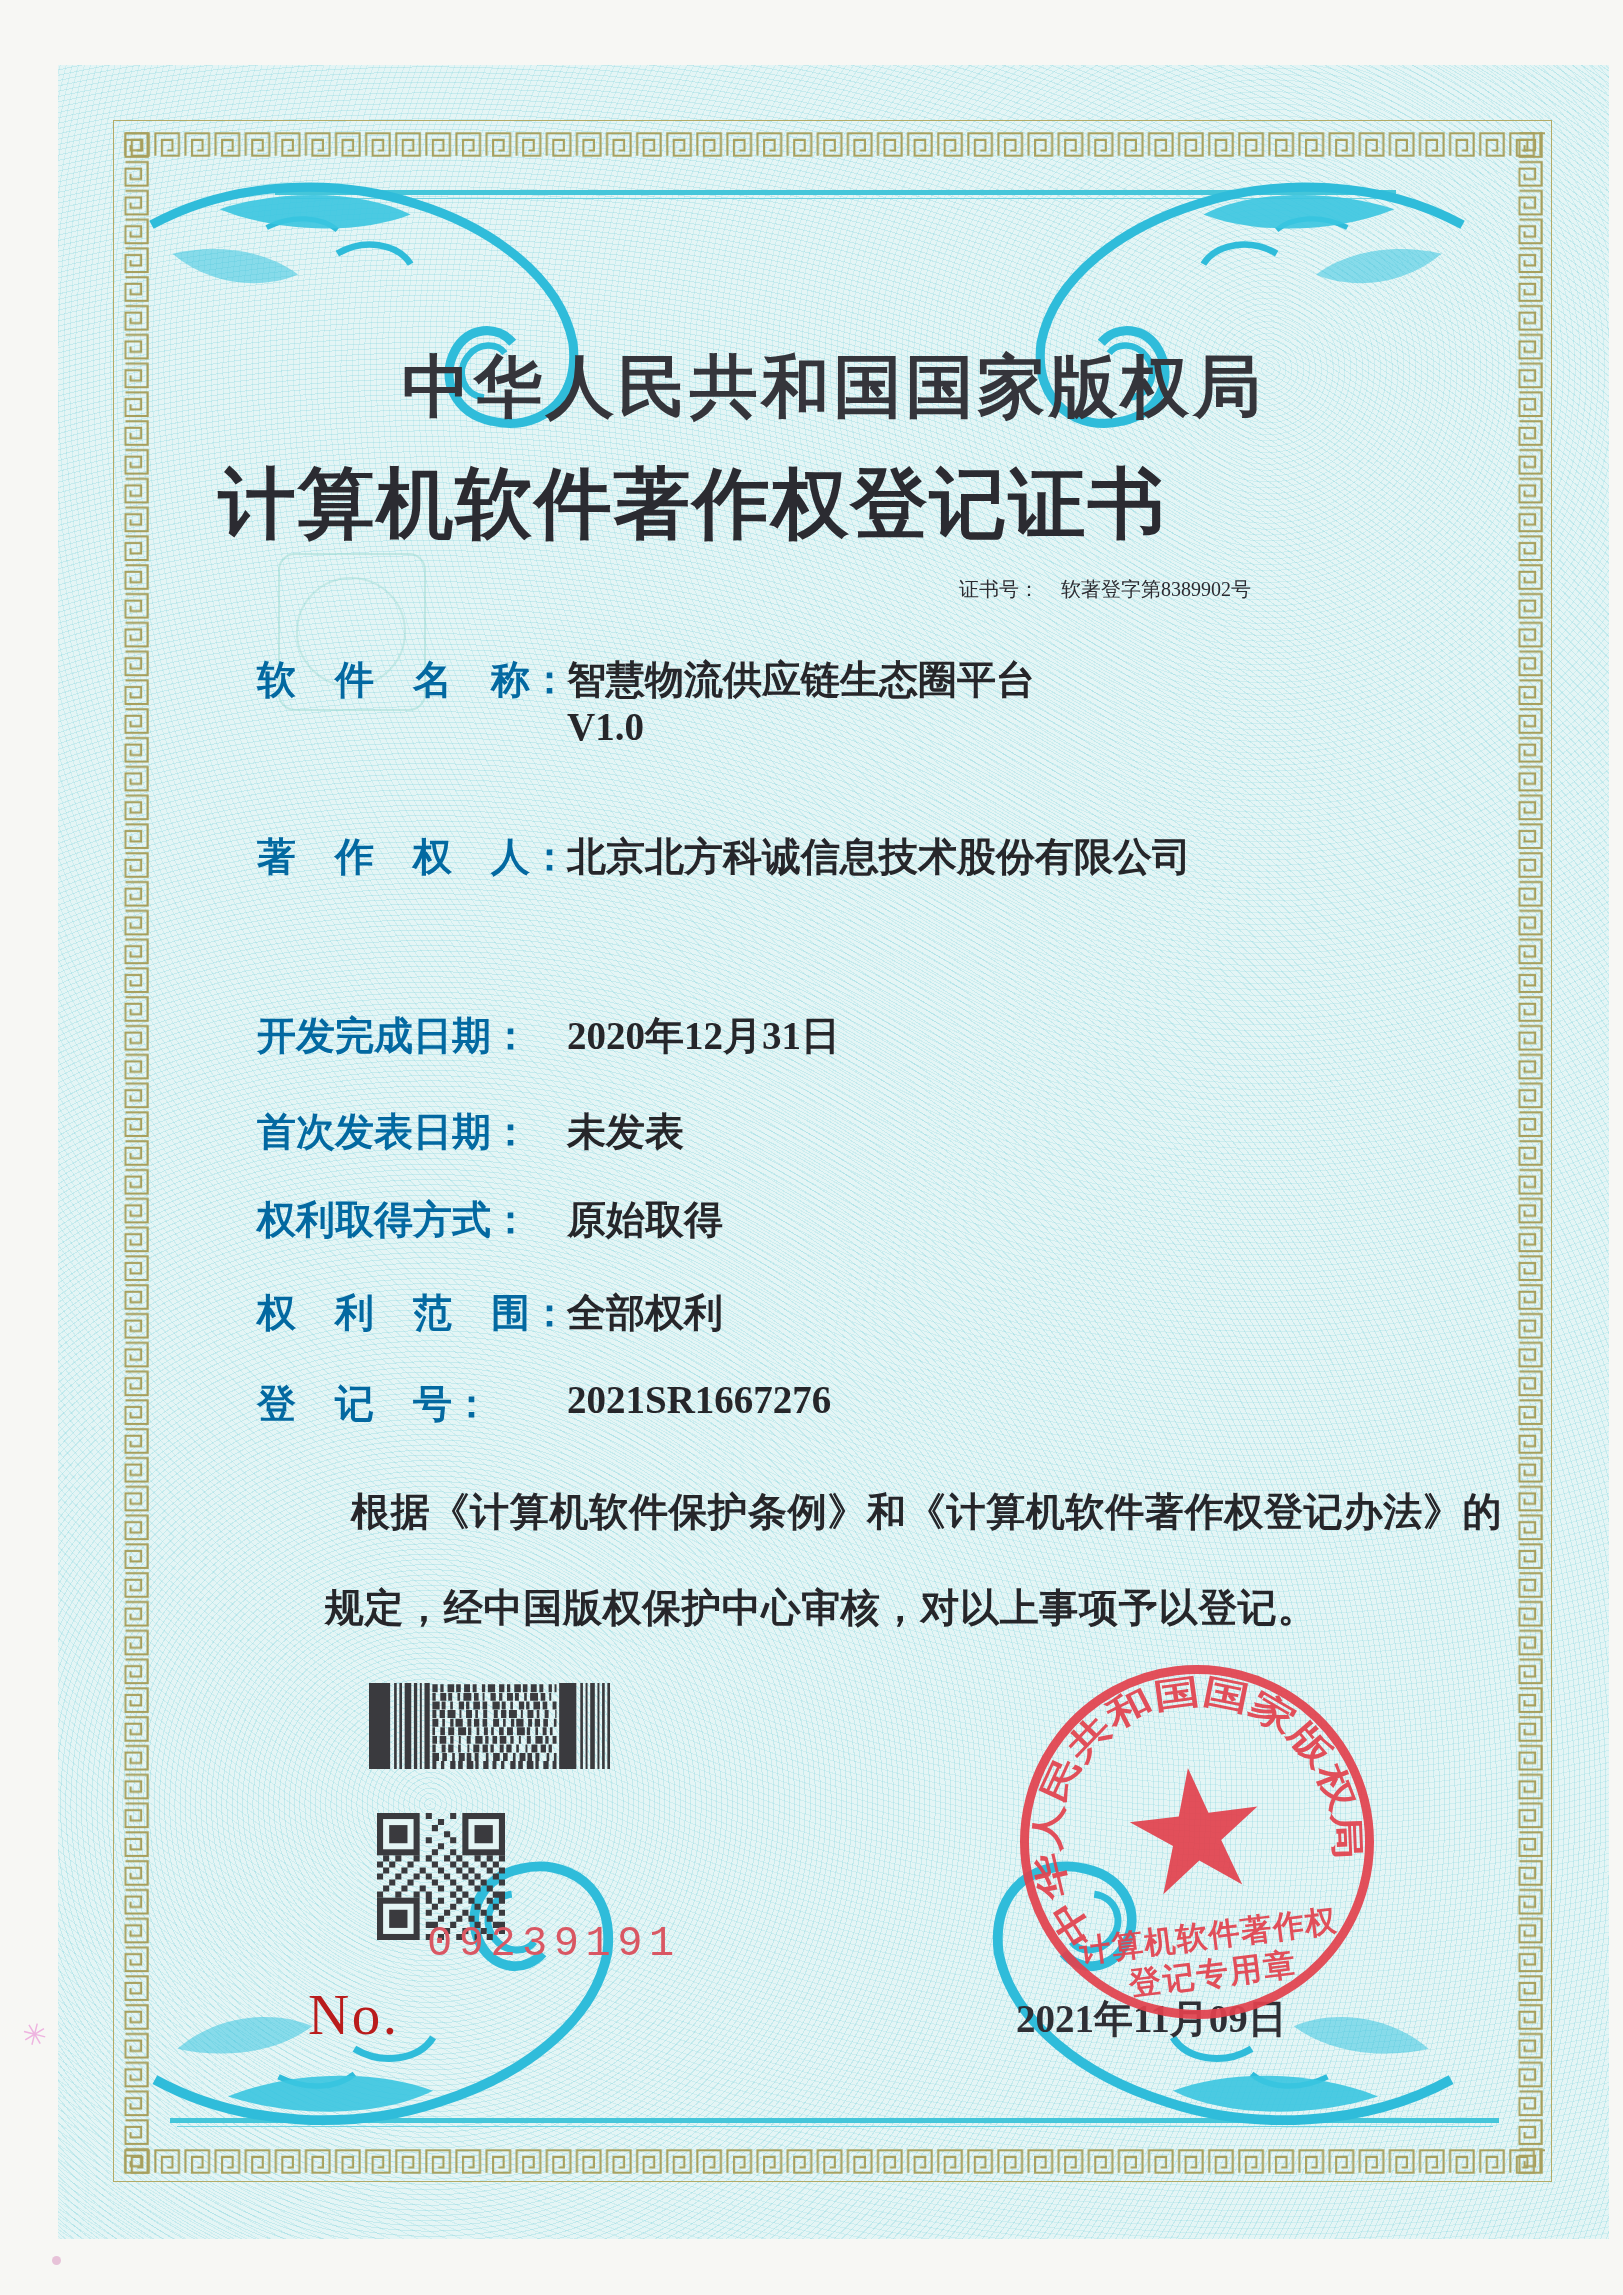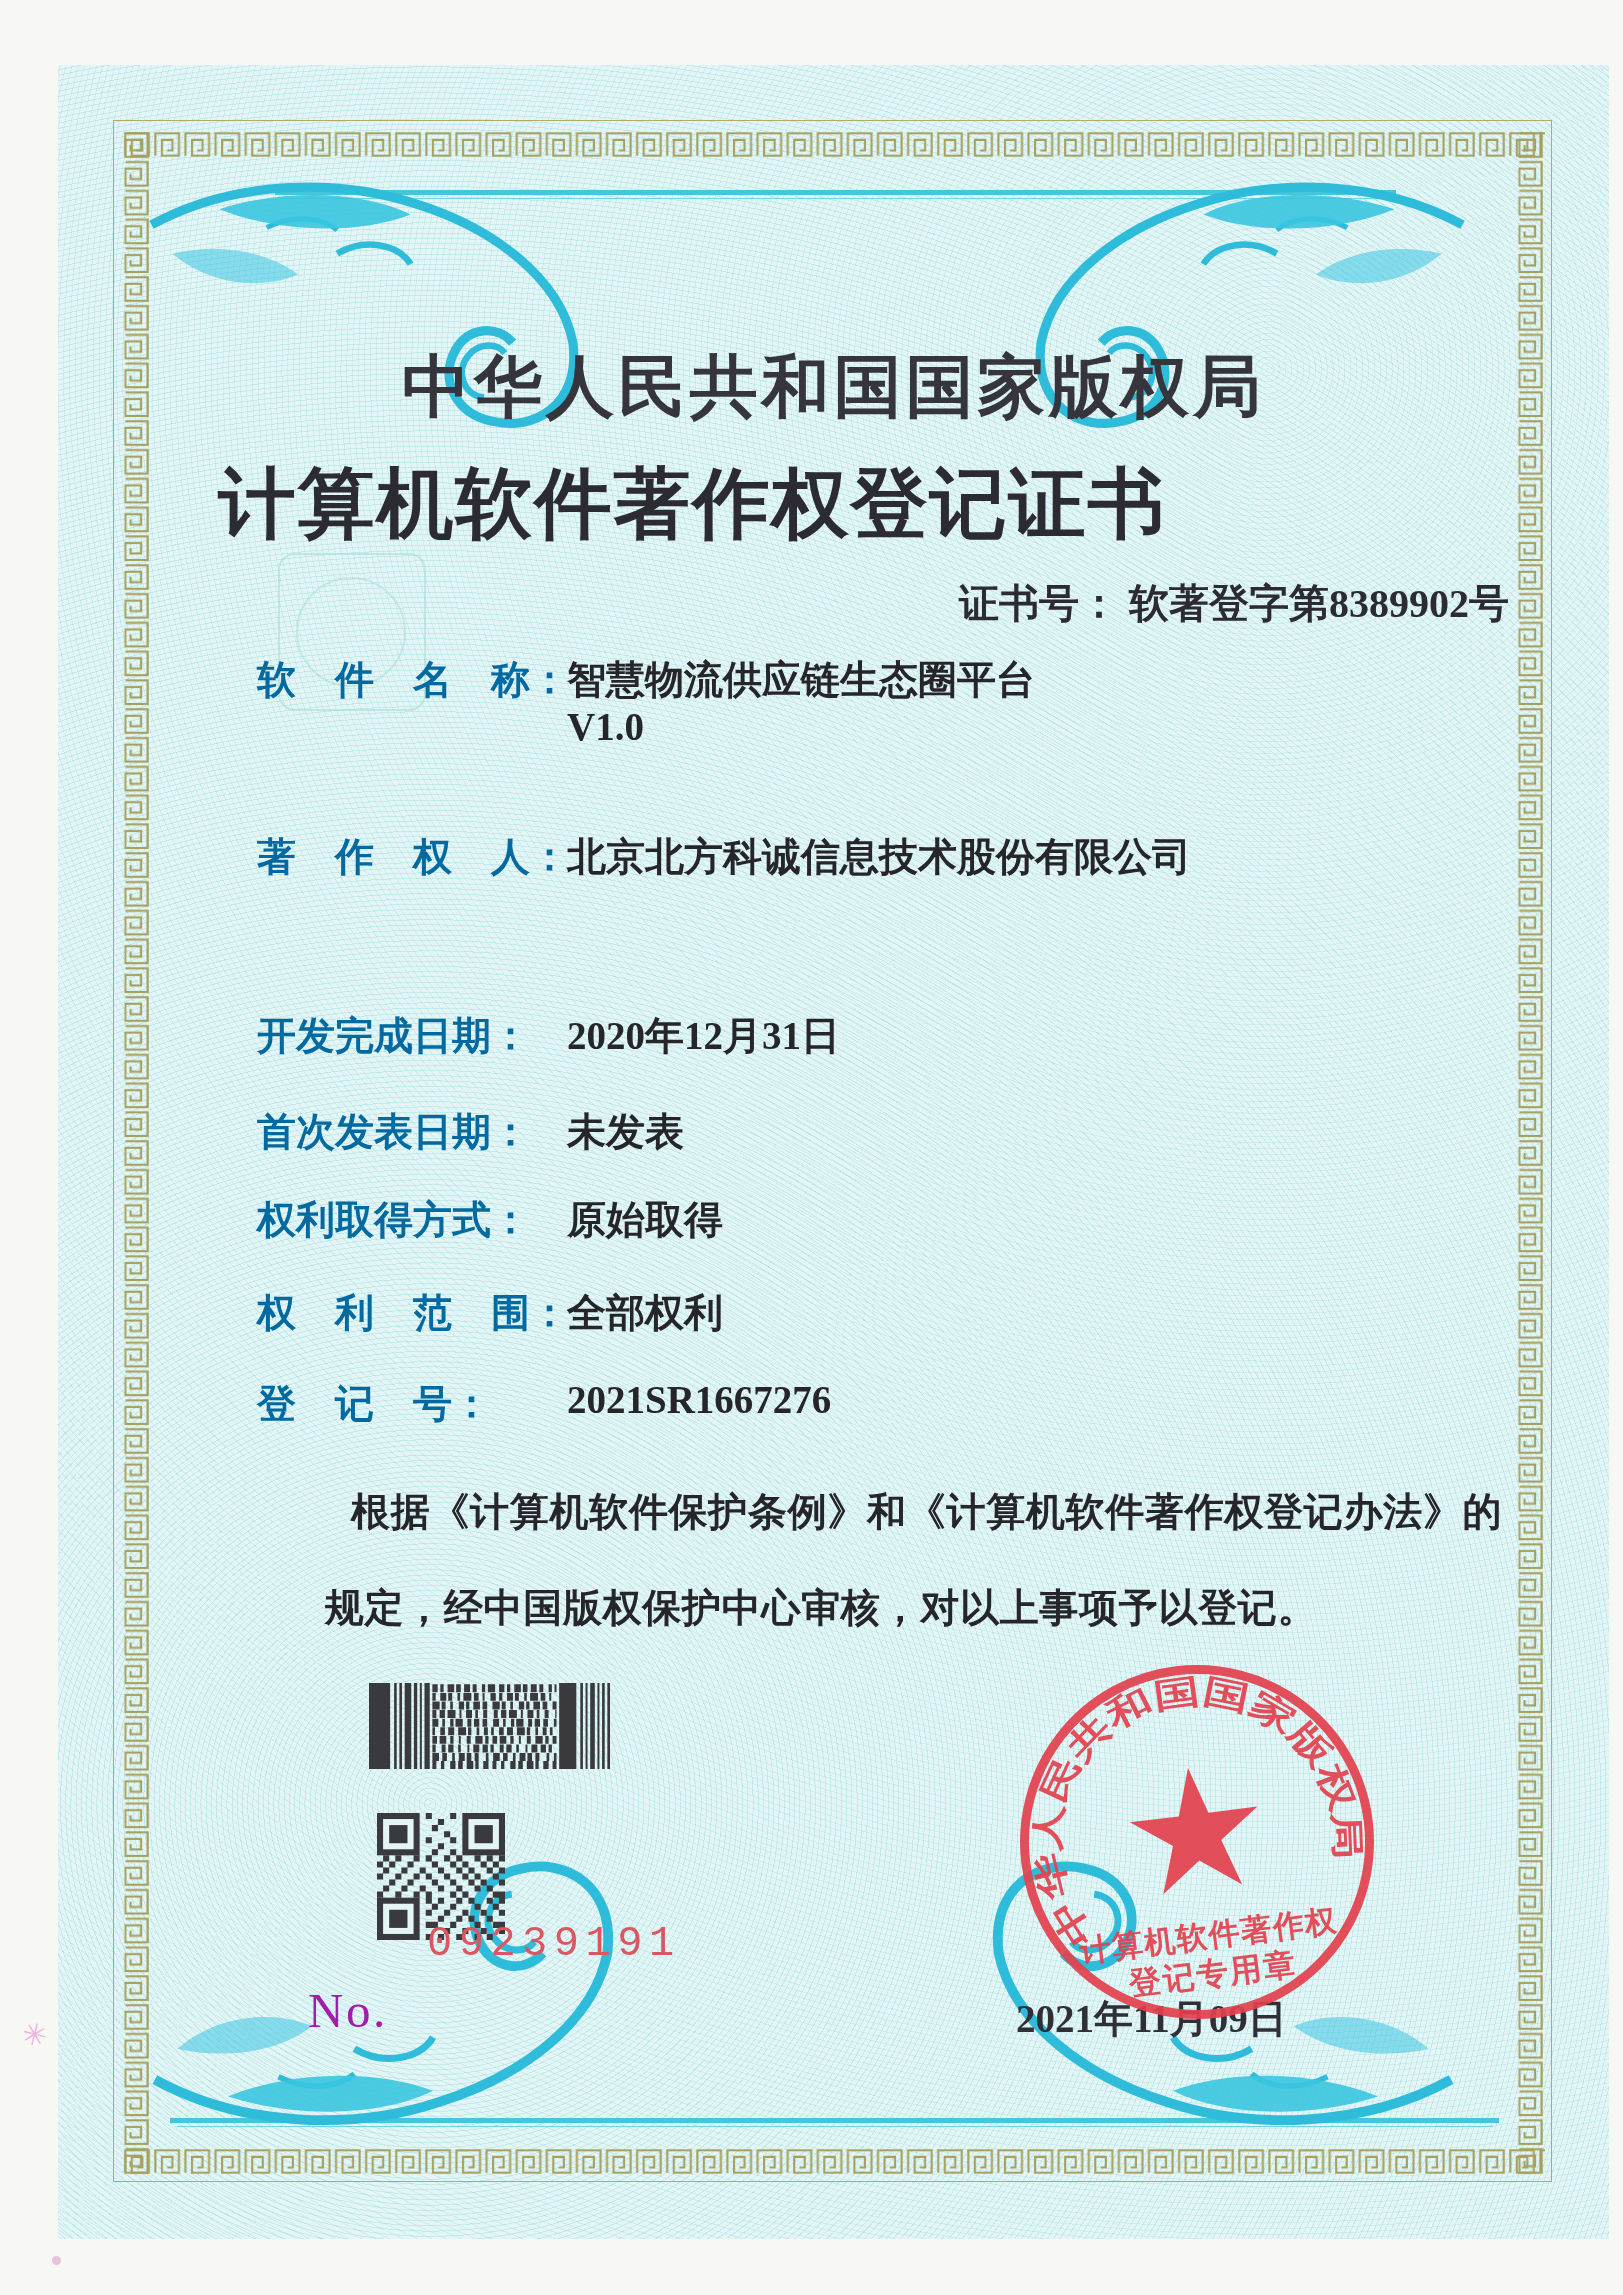--- a/index.html
+++ b/index.html
@@ -34,30 +34,30 @@
   }
   .title1{
     position:absolute;left:58px;top:342px;width:1551px;text-align:center;
     font-size:68px;font-weight:700;letter-spacing:3.9px;color:#35353b;
   }
   .title2{
     position:absolute;left:58px;top:453px;width:1269px;text-align:center;
     font-size:77px;font-weight:800;letter-spacing:2px;color:#2b2b31;
   }
   .certno{
-    position:absolute;left:959px;top:576px;display:flex;gap:10px;
-    font-size:40px;font-weight:700;color:#2b2b31;
+    position:absolute;left:959px;top:576px;display:flex;gap:22px;
+    font-size:20px;font-weight:400;color:#2b2b31;
   }
   .rowlabel{position:absolute;left:257px;font-size:39px;font-weight:700;color:#0369a1;white-space:nowrap;}
   .rowvalue{position:absolute;left:555px;font-size:39px;font-weight:700;color:#26262a;white-space:nowrap;margin-left:12px;}
   .stmt{
     position:absolute;left:255px;width:1132px;font-size:39px;font-weight:600;
     letter-spacing:0.7px;color:#26262a;white-space:nowrap;text-align:center;
   }
-  .serial-prefix{position:absolute;left:308px;top:1982px;font-size:49px;letter-spacing:2.6px;color:#a21caf;}
+  .serial-prefix{position:absolute;left:308px;top:1982px;font-size:57px;letter-spacing:2.6px;color:#b91c1c;}
   .serial-number{
     position:absolute;left:427px;top:1920px;font-size:42px;letter-spacing:6.5px;
     font-family:Liberation Mono, monospace;color:#d95763;
   }
   .issue-date{position:absolute;left:1016px;top:1992px;font-size:39px;font-weight:700;color:#2f2f35;z-index:4;}
   .seal{position:absolute;left:990px;top:1635px;width:414px;height:414px;transform:rotate(-7deg);z-index:6;opacity:.92;}
   .barcode{position:absolute;left:369px;top:1683px;width:241px;height:86px;}
   .qrcode{position:absolute;left:377px;top:1813px;width:128px;height:127px;}
   .pink-mark{position:absolute;left:22px;top:2017px;font-size:30px;color:#e77fd0;opacity:.55;transform:rotate(14deg);font-family:"DejaVu Sans",sans-serif;}
   .pink-dot{position:absolute;left:52px;top:2256px;width:9.2px;height:9.2px;border-radius:50%;background:#dc9ec4;opacity:.6;}

